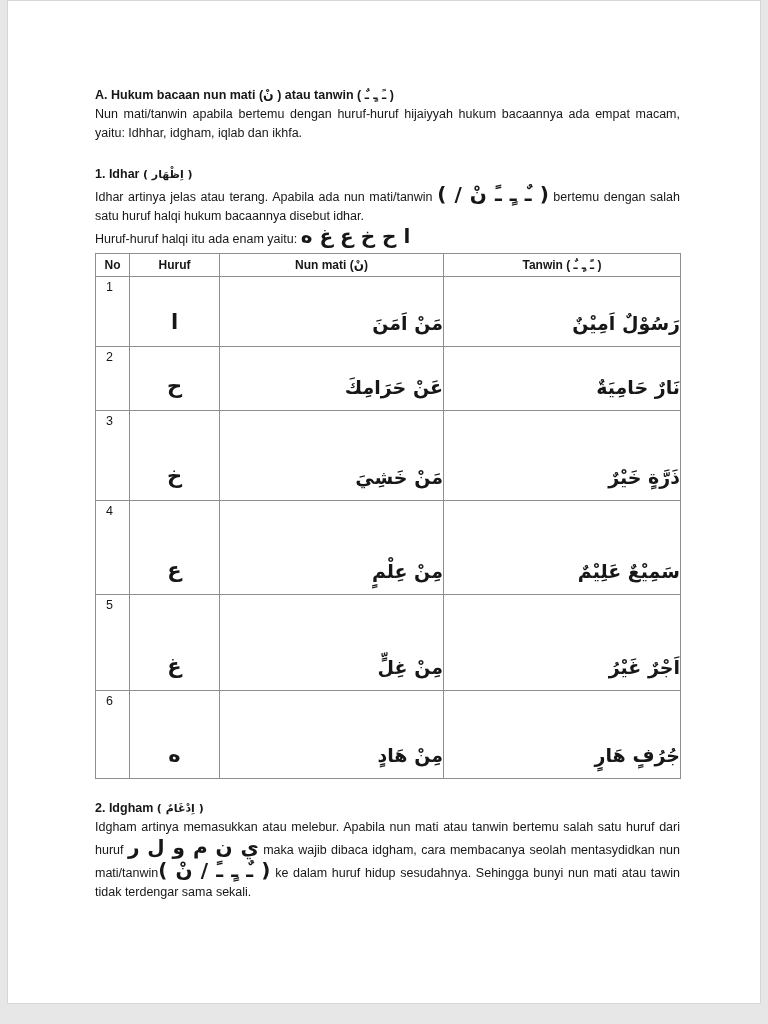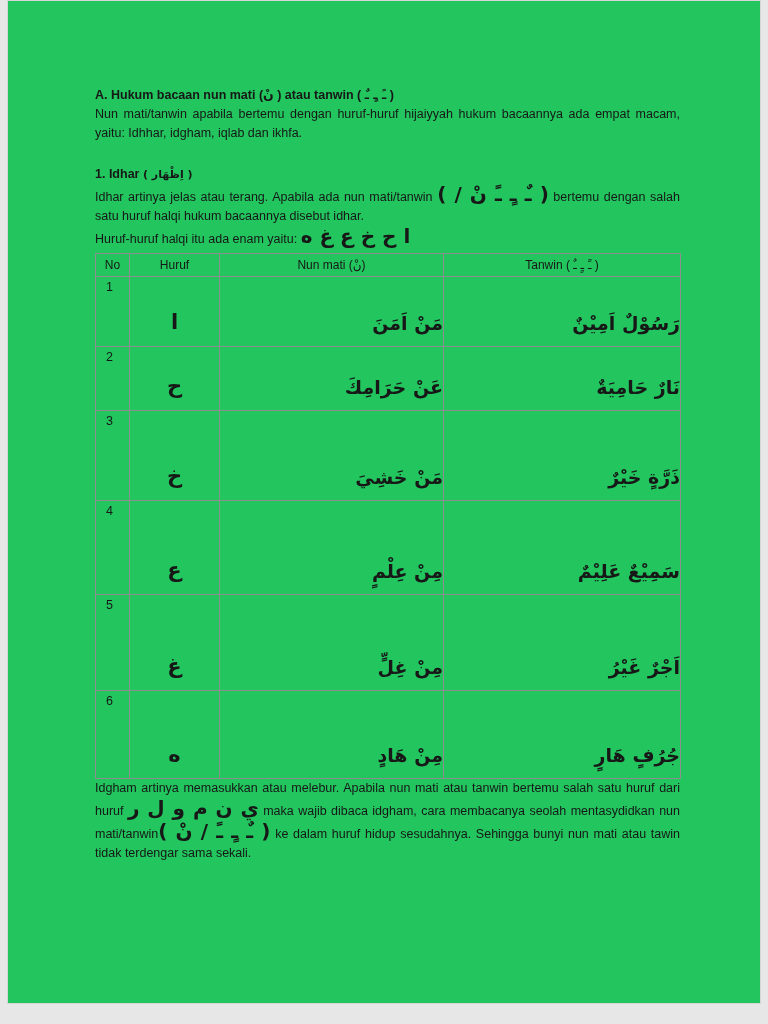--- a/index.html
+++ b/index.html
@@ -7,21 +7,21 @@
     width: 768px; height: 1024px;
     background: #e7e7e7;
     font-family: "Liberation Sans", "DejaVu Sans", sans-serif;
     color: #171717;
     overflow: hidden;
   }
   .viewer { position: relative; width: 768px; height: 1024px; }
   .page {
     position: absolute; left: 7px; top: 0;
     width: 754px; height: 1004px;
-    background: #22c55e;
+    background: #ffffff;
     border: 1px solid #d6d6d6;
     box-sizing: border-box;
   }
   .content { padding: 84px 80px 0 87px; }
   p { margin: 0; font-size: 12.5px; line-height: 19px; }
   .b { font-weight: bold; }
   .just { text-align: justify; }
   .ar { font-family: "DejaVu Sans", sans-serif; }
   .ar-big {
     font-family: "DejaVu Sans", sans-serif;
@@ -36,21 +36,21 @@
   table.examples {
     border-collapse: collapse;
     width: 585px;
     margin-top: 4px;
     table-layout: fixed;
   }
   table.examples th, table.examples td {
     border: 1px solid #8e8e8e;
   }
   table.examples thead th {
-    font-weight: normal;
+    font-weight: bold;
     font-size: 12px;
     height: 20px;
     text-align: center;
     padding: 1px 0;
   }
   td.cell-no {
     vertical-align: top;
     text-align: left;
     padding: 3px 0 0 10px;
     font-size: 12.5px;
@@ -136,18 +136,19 @@
           </tr>
           <tr style="height:88px">
             <td class="cell-no">6</td>
             <td class="cell-huruf" dir="rtl">ه</td>
             <td class="cell-ar" dir="rtl">مِنْ هَادٍ</td>
             <td class="cell-ar" dir="rtl">جُرُفٍ هَارٍ</td>
           </tr>
         </tbody>
       </table>
 
+      <p class="b idgham-heading"><span>2. Idgham </span><span class="heading-ar b" dir="rtl">( اِدْغَامٌ )</span></p>
 
       <p class="just mt-xs"><span>Idgham artinya memasukkan atau melebur. Apabila nun mati atau tanwin bertemu salah satu huruf dari huruf </span><span class="ar-big" dir="rtl">ي ن م و ل ر</span><span> maka wajib dibaca idgham, cara membacanya seolah mentasydidkan nun mati/tanwin</span><span class="ar-big override">( نْ / ـً ـٍ ـٌ )</span><span> ke dalam huruf hidup sesudahnya. Sehingga bunyi nun mati atau tawin tidak terdengar sama sekali.</span></p>
 
     </div>
   </div>
 </div>
 
 </body></html>

